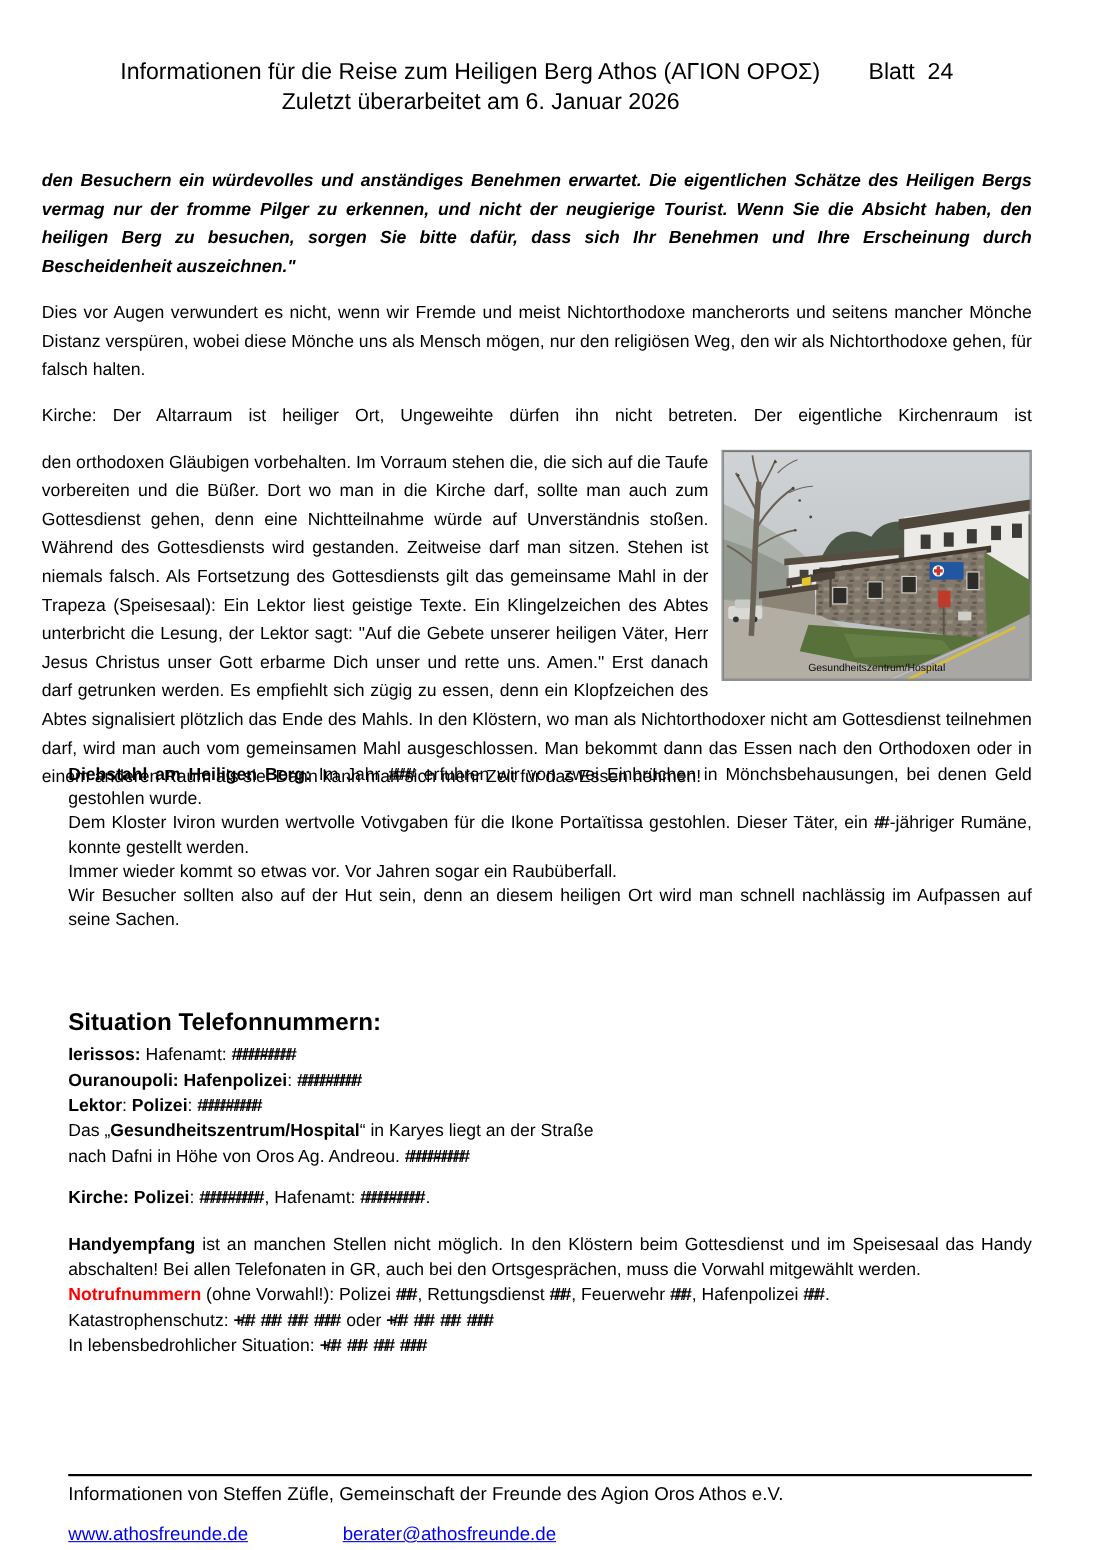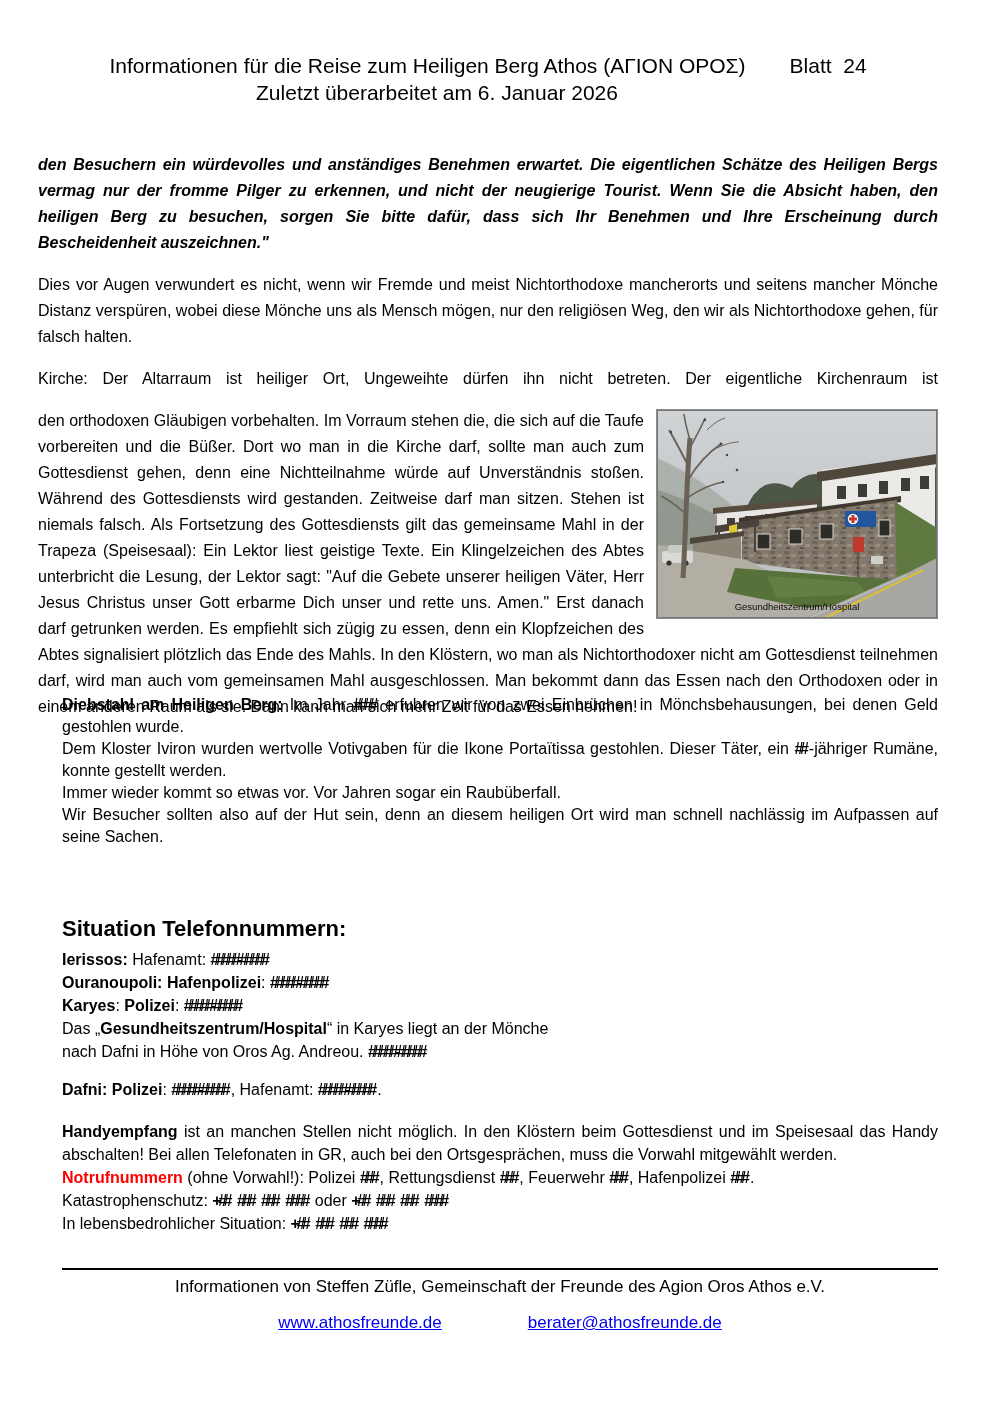--- a/index.html
+++ b/index.html
@@ -36,21 +36,21 @@
   .sec-telefon{top:916px;line-height:23px;}
   .sec-telefon h2{margin:0 0 6px 0;font-size:22px;line-height:26px;font-weight:bold;}
   .sec-dafni{top:1078px;line-height:23px;}
   .sec-handy{top:1120px;line-height:23px;}
   .sec-handy .handy-par{text-align:justify;}
   
   .b{font-weight:bold;}
   .r{font-weight:bold;color:#ff0000;}
   .h{font-weight:bold;letter-spacing:-3.5px;padding-right:3.5px;}
   
-  .footer{position:absolute;left:62px;width:876px;top:1268px;text-align:center;}
+  .footer{position:absolute;left:62px;width:876px;top:1340px;}
   .footer-rule{border:0;border-top:2px solid #000;margin:0 0 6px 0;}
   .footer-credit{font-size:17px;line-height:22px;}
   .footer-links{margin-top:15px;font-size:17px;}
   .footer-links a{color:#0000ee;text-decoration:underline;}
   .footer-links .gap{display:inline-block;width:86px;}
 </style>
 </head>
 <body>
 
 <div class="page">
@@ -180,26 +180,26 @@
     <div class="line"><span class="b">Diebstahl am Heiligen Berg:</span><span> Im Jahr </span><span class="h">####</span><span> erfuhren wir von zwei Einbrüchen in Mönchsbehausungen, bei denen Geld gestohlen wurde.</span></div>
     <div class="line"><span>Dem Kloster Iviron wurden wertvolle Votivgaben für die Ikone Portaïtissa gestohlen. Dieser Täter, ein </span><span class="h">##</span><span>-jähriger Rumäne, konnte gestellt werden.</span></div>
     <div class="line"><span>Immer wieder kommt so etwas vor. Vor Jahren sogar ein Raubüberfall.</span></div>
     <div class="line"><span>Wir Besucher sollten also auf der Hut sein, denn an diesem heiligen Ort wird man schnell nachlässig im Aufpassen auf seine Sachen.</span></div>
   </div>
 
   <div class="abs sec-telefon">
     <h2>Situation Telefonnummern:</h2>
     <div class="line"><span class="b">Ierissos:</span><span> Hafenamt: </span><span class="h">#####-#####</span></div>
     <div class="line"><span class="b">Ouranoupoli: Hafenpolizei</span><span>: </span><span class="h">#####-#####</span></div>
-    <div class="line"><span class="b">Karyes</span><span>: </span><span class="b">Polizei</span><span>: </span><span class="h">#####-#####</span></div>
-    <div class="line"><span>Das „</span><span class="b">Gesundheitszentrum/Hospital</span><span>“ in Karyes liegt an der Mönche</span></div>
+    <div class="line"><span class="b">Lektor</span><span>: </span><span class="b">Polizei</span><span>: </span><span class="h">#####-#####</span></div>
+    <div class="line"><span>Das „</span><span class="b">Gesundheitszentrum/Hospital</span><span>“ in Karyes liegt an der Straße</span></div>
     <div class="line"><span>nach Dafni in Höhe von Oros Ag. Andreou. </span><span class="h">#####-#####</span></div>
   </div>
 
-  <div class="abs sec-dafni"><span class="b">Dafni: Polizei</span><span>: </span><span class="h">#####-#####</span><span>, Hafenamt: </span><span class="h">#####-#####</span><span>.</span></div>
+  <div class="abs sec-dafni"><span class="b">Kirche: Polizei</span><span>: </span><span class="h">#####-#####</span><span>, Hafenamt: </span><span class="h">#####-#####</span><span>.</span></div>
 
   <div class="abs sec-handy">
     <div class="handy-par"><span class="b">Handyempfang</span><span> ist an manchen Stellen nicht möglich. In den Klöstern beim Gottesdienst und im Speisesaal das Handy abschalten! Bei allen Telefonaten in GR, auch bei den Ortsgesprächen, muss die Vorwahl mitgewählt werden.</span></div>
     <div class="line"><span class="r">Notrufnummern</span><span> (ohne Vorwahl!): Polizei </span><span class="h">###</span><span>, Rettungsdienst </span><span class="h">###</span><span>, Feuerwehr </span><span class="h">###</span><span>, Hafenpolizei </span><span class="h">###</span><span>.</span></div>
     <div class="line"><span>Katastrophenschutz: </span><span class="h">+##</span><span> </span><span class="h">###</span><span> </span><span class="h">###</span><span> </span><span class="h">####</span><span> oder </span><span class="h">+##</span><span> </span><span class="h">###</span><span> </span><span class="h">###</span><span> </span><span class="h">####</span></div>
     <div class="line"><span>In lebensbedrohlicher Situation: </span><span class="h">+##</span><span> </span><span class="h">###</span><span> </span><span class="h">###</span><span> </span><span class="h">####</span></div>
   </div>
 
   <div class="footer">
     <hr class="footer-rule">

